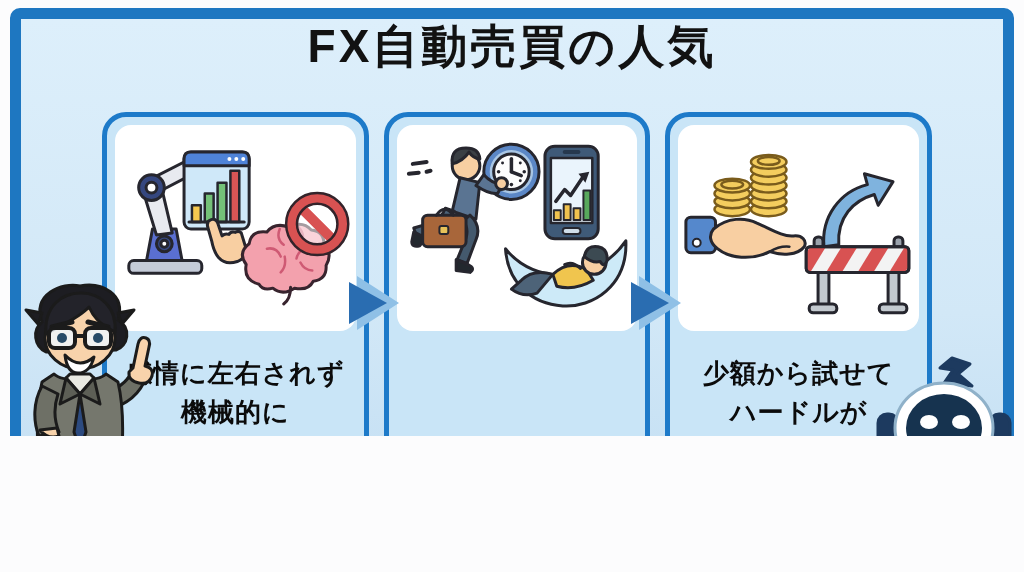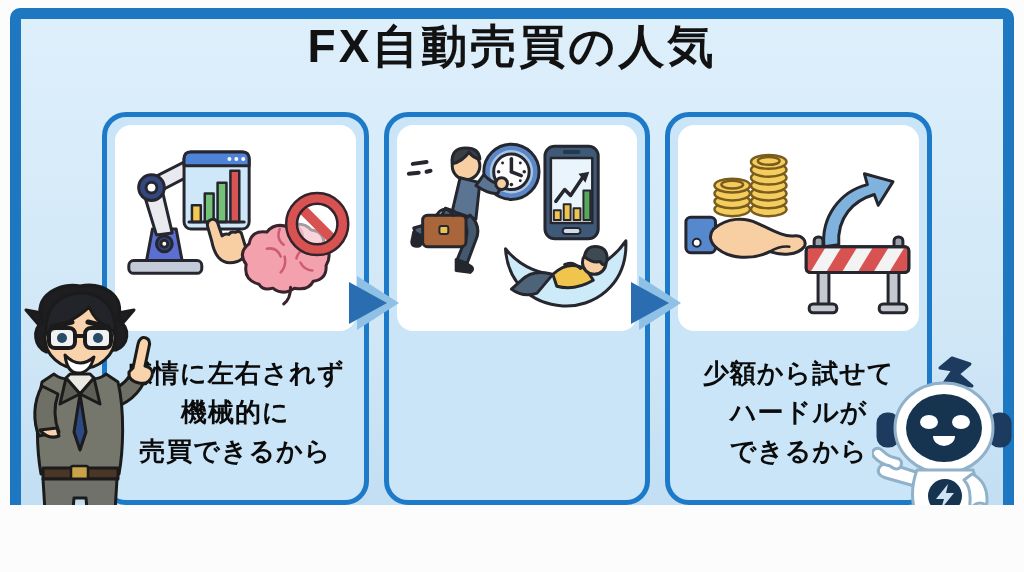--- a/index.html
+++ b/index.html
@@ -1,17 +1,17 @@
 <!DOCTYPE html>
 <html><head>
 <meta charset="utf-8">
 <style>
   html,body{margin:0;padding:0;}
   body{width:1024px;height:572px;background:#fcfcfd;font-family:"Liberation Sans","DejaVu Sans",sans-serif;}
-  .stage{position:relative;width:1024px;height:505px;overflow:hidden;}
+  .stage{position:relative;width:1024px;height:436px;overflow:hidden;}
   .frame{position:absolute;left:10px;top:8px;width:1004px;height:556px;box-sizing:border-box;
          border:11px solid #1e77c1;border-radius:10px;
          background:linear-gradient(180deg,#ddeffb 0%,#d2e8f7 55%,#bfdcf2 100%);}
   .title{position:absolute;top:16px;left:0;width:100%;text-align:center;margin:0;
          font-size:46px;font-weight:800;color:#121212;letter-spacing:3px;z-index:3;}
   .cards{position:absolute;left:102px;top:112px;width:830px;height:393px;display:flex;gap:15px;z-index:2;}
   .card{flex:1;background:#c9e5f7;border:5px solid #1d7ac9;border-radius:24px;box-sizing:border-box;
         padding:8px 8px 6px 8px;display:flex;flex-direction:column;}
   .panel{background:#ffffff;border-radius:16px;height:206px;flex:none;overflow:hidden;}
   .panel svg{width:100%;height:100%;display:block;}

